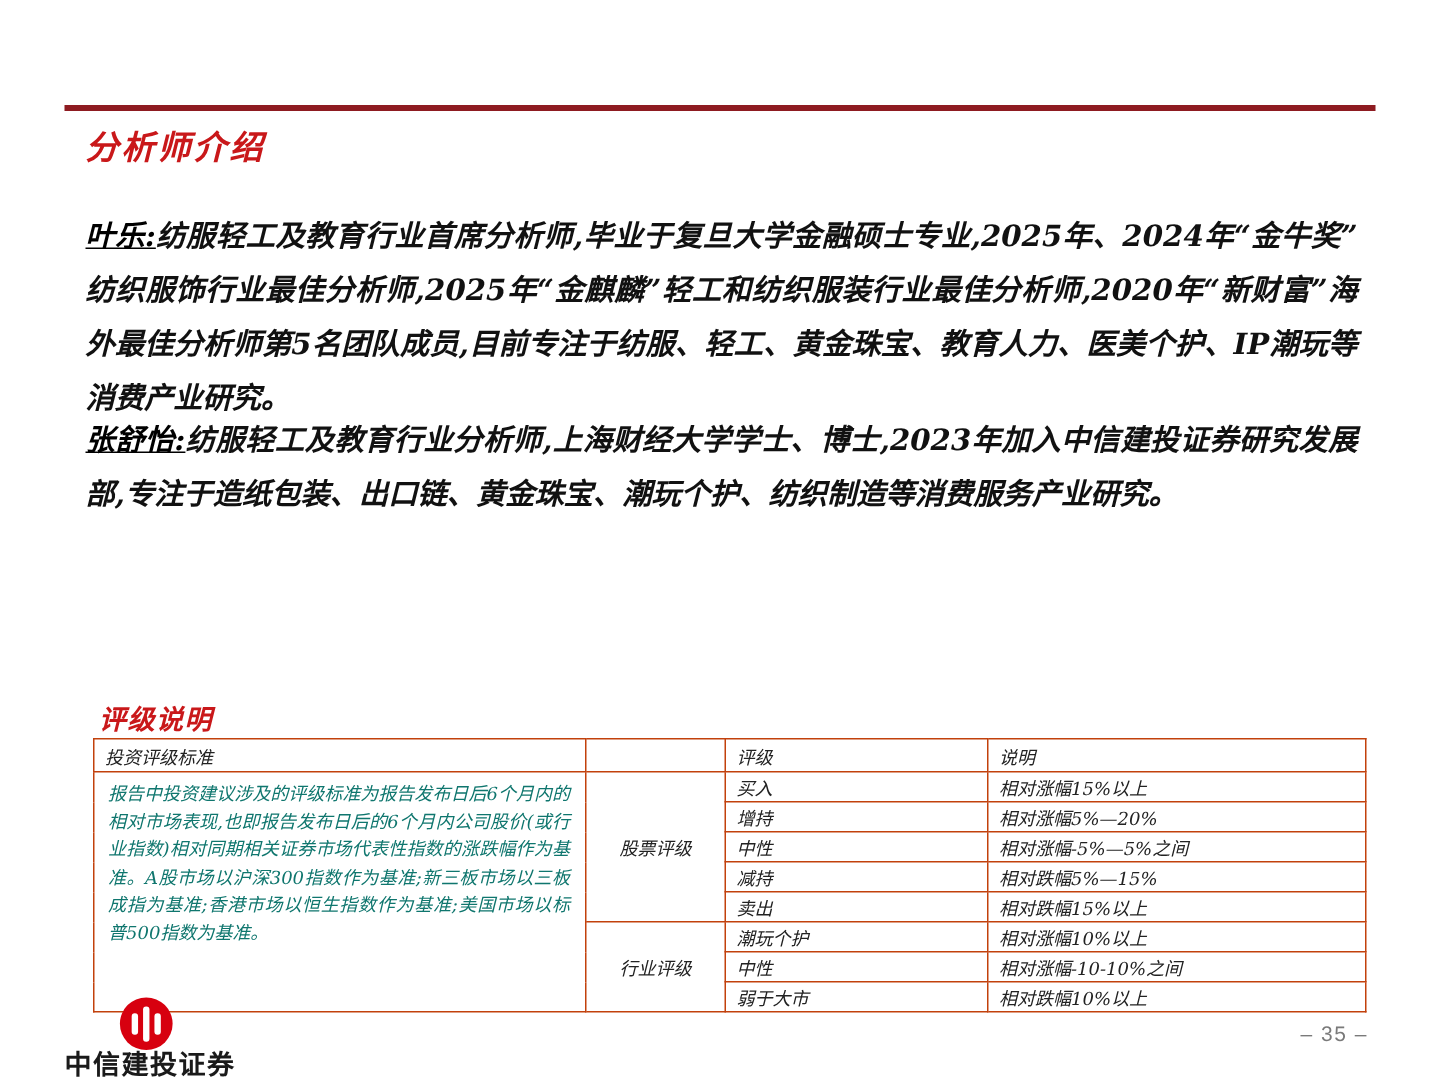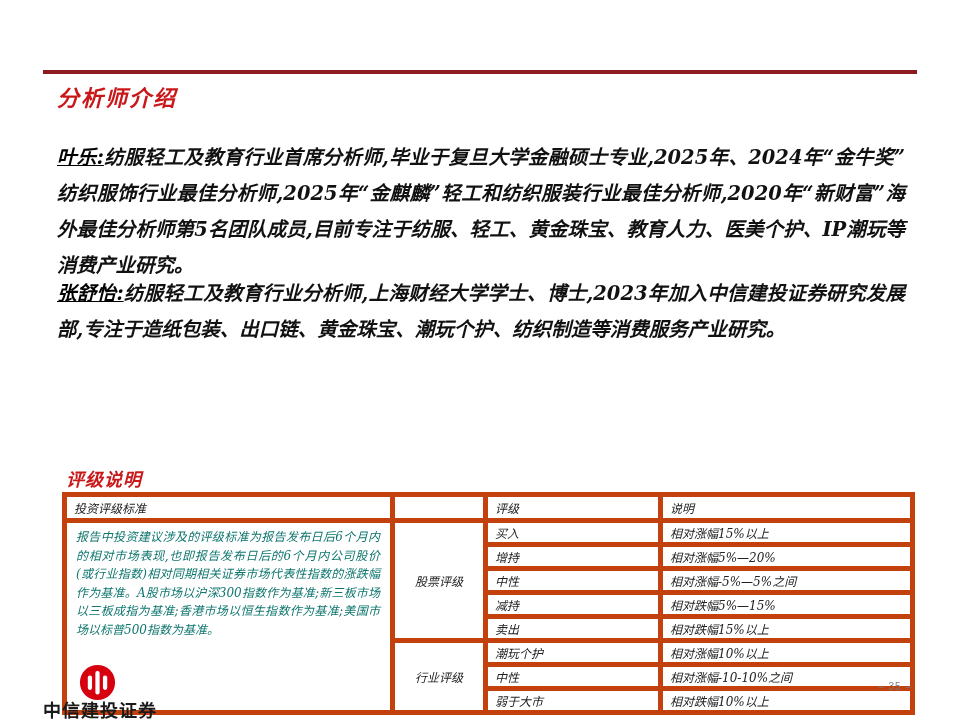--- a/index.html
+++ b/index.html
@@ -33,21 +33,21 @@
     font-size:18px;font-weight:bold;font-style:italic;
     color:#c9181a;letter-spacing:1px;
   }
 
   table.rating{
     position:absolute;left:62px;top:492px;width:848px;
     border-collapse:collapse;table-layout:fixed;
     font-size:12px;color:#222;font-style:italic;
   }
   table.rating td{
-    border:5px solid #c2410c;padding:1px 7px;vertical-align:middle;
+    border:1px solid #c2410c;padding:1px 7px;vertical-align:middle;
     overflow:hidden;white-space:nowrap;font-style:italic;
   }
   table.rating tr.hdr td{height:19px;}
   table.rating tr.r td{height:15px;}
   td.criteria{
     white-space:normal !important;text-align:justify;
     font-size:12px;line-height:18.5px;vertical-align:top !important;
     padding:5px 10px 4px 9px !important;color:#0f766e;
   }
   td.group-label{text-align:center;}
@@ -60,21 +60,21 @@
   .brand-cn{
     font-size:18px;font-weight:bold;color:#1a1a1a;letter-spacing:1px;
     font-family:"DejaVu Serif","Liberation Serif",serif;line-height:20px;
   }
   .brand-en{
     font-size:8.5px;font-weight:bold;color:#1a1a1a;letter-spacing:2.2px;
     font-family:"Liberation Sans","DejaVu Sans",sans-serif;line-height:10px;margin-top:1px;
   }
   .page-number{
     position:absolute;right:48px;top:681px;
-    font-size:10px;color:#7a7a7a;letter-spacing:1px;
+    font-size:14px;color:#7a7a7a;letter-spacing:1px;
     font-family:"Liberation Sans","DejaVu Sans",sans-serif;
   }
 </style>
 </head>
 <body>
 
 <div class="slide">
 
   <div class="top-rule"></div>
 

